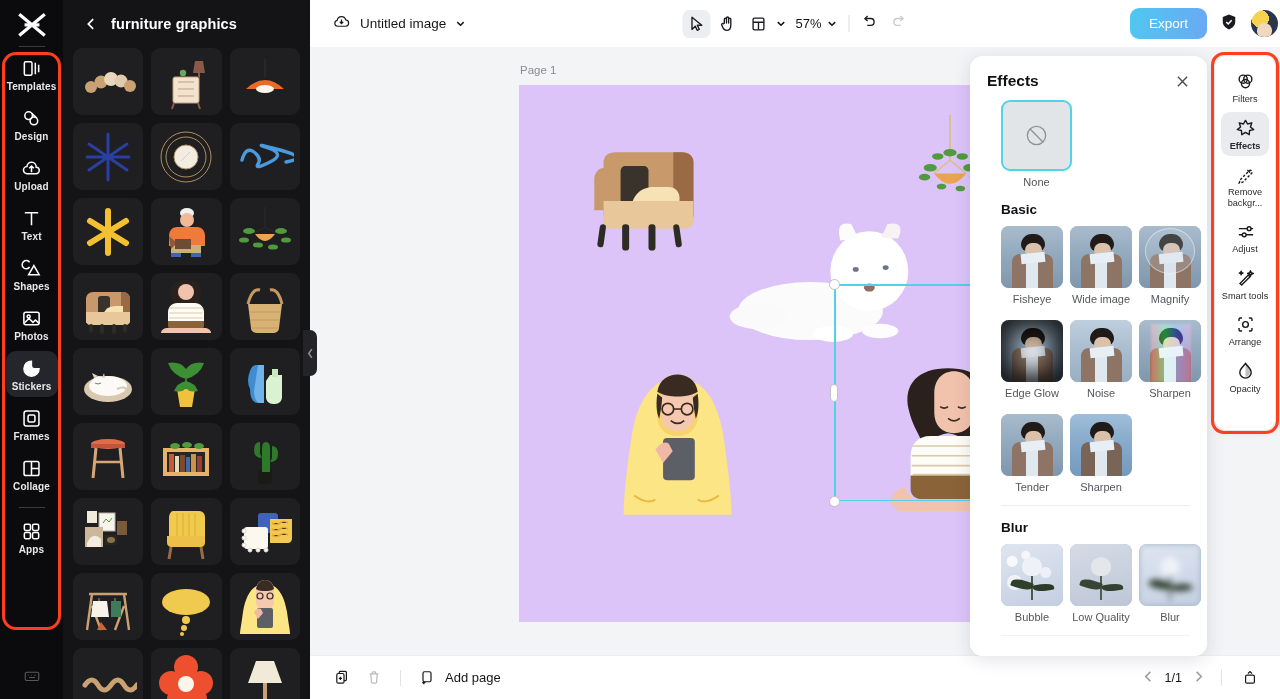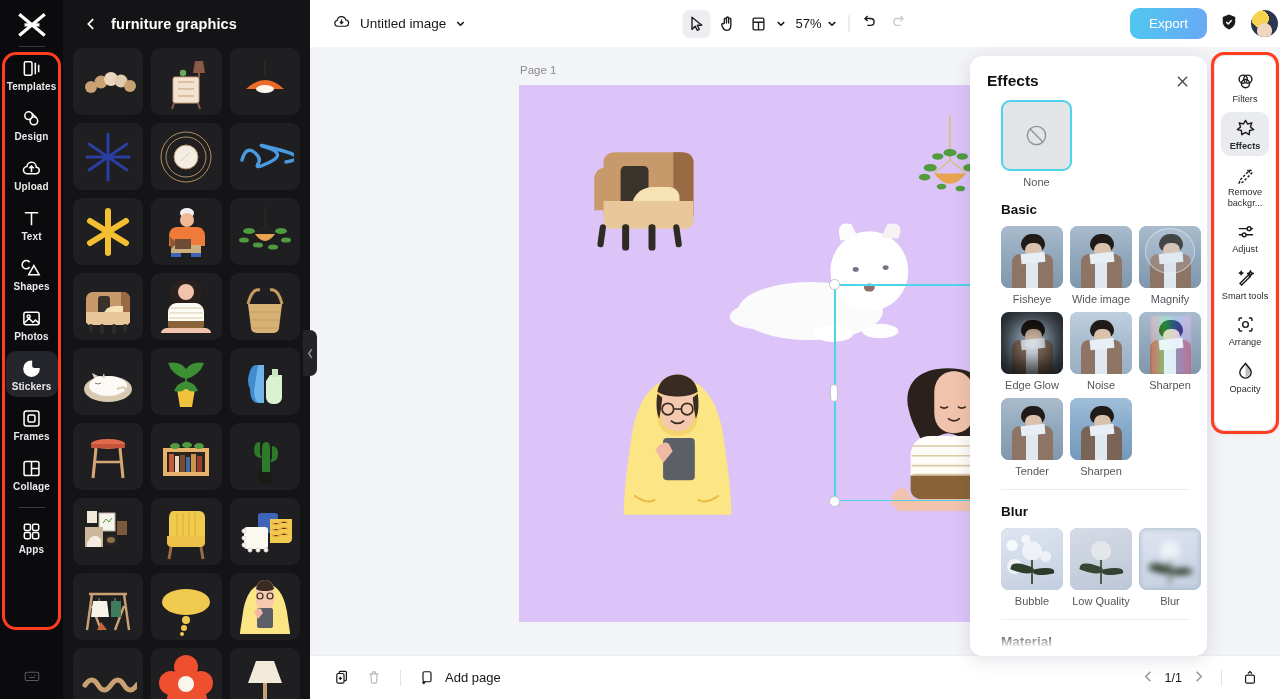--- a/index.html
+++ b/index.html
@@ -152,21 +152,21 @@
   .ef-close{cursor:pointer;width:18px;height:18px;display:flex;align-items:center;justify-content:center;}
   .ef-close svg{width:13px;height:13px;stroke:#4b4c51;fill:none;stroke-width:1.5;}
   .ef-body{padding:10px 17px 0 31px;height:568px;overflow:hidden;}
   .ef-none{
     width:71px;height:71px;border-radius:9px;background:#e2e5e8;border:2px solid #4fd3e8;
     display:flex;align-items:center;justify-content:center;cursor:pointer;}
   .ef-none svg{width:25px;height:25px;stroke:#8e9196;fill:none;stroke-width:1.4;}
   .ef-cap{font-size:11px;color:#54565b;text-align:center;margin-top:5px;}
   .ef-none-cap{width:71px;}
   .ef-sec{font-size:13.5px;font-weight:bold;color:#101114;margin:14px 0 9px;}
-  .ef-grid{display:grid;grid-template-columns:repeat(3,1fr);gap:7px 7px;}
+  .ef-grid{display:grid;grid-template-columns:repeat(3,1fr);gap:15px 7px;}
   .ef-item{cursor:pointer;}
   .ef-thumb{width:62px;height:62px;border-radius:8px;overflow:hidden;position:relative;background:#9eb3c6;}
   .ef-hr{height:1px;background:#eceef0;margin:12px 0 0;}
   
   .tp-bg{position:absolute;inset:0;background:linear-gradient(180deg,#a9bccd 0%,#93a9bd 45%,#7f97ad 100%);}
   .tp-hair{position:absolute;left:20px;top:8px;width:24px;height:17px;border-radius:12px 12px 7px 7px;background:#201b18;}
   .tp-face{position:absolute;left:24px;top:17px;width:17px;height:14px;border-radius:7px;background:#d9c1ab;}
   .tp-shirt{position:absolute;left:20px;top:27px;width:24px;height:10px;background:#e7eef5;transform:rotate(-6deg);}
   .tp-coat{position:absolute;left:11px;top:28px;width:41px;height:36px;border-radius:8px 8px 0 0;background:#8d7464;}
   .tp-coat2{position:absolute;left:25px;top:30px;width:12px;height:34px;background:#dfe7ef;}

